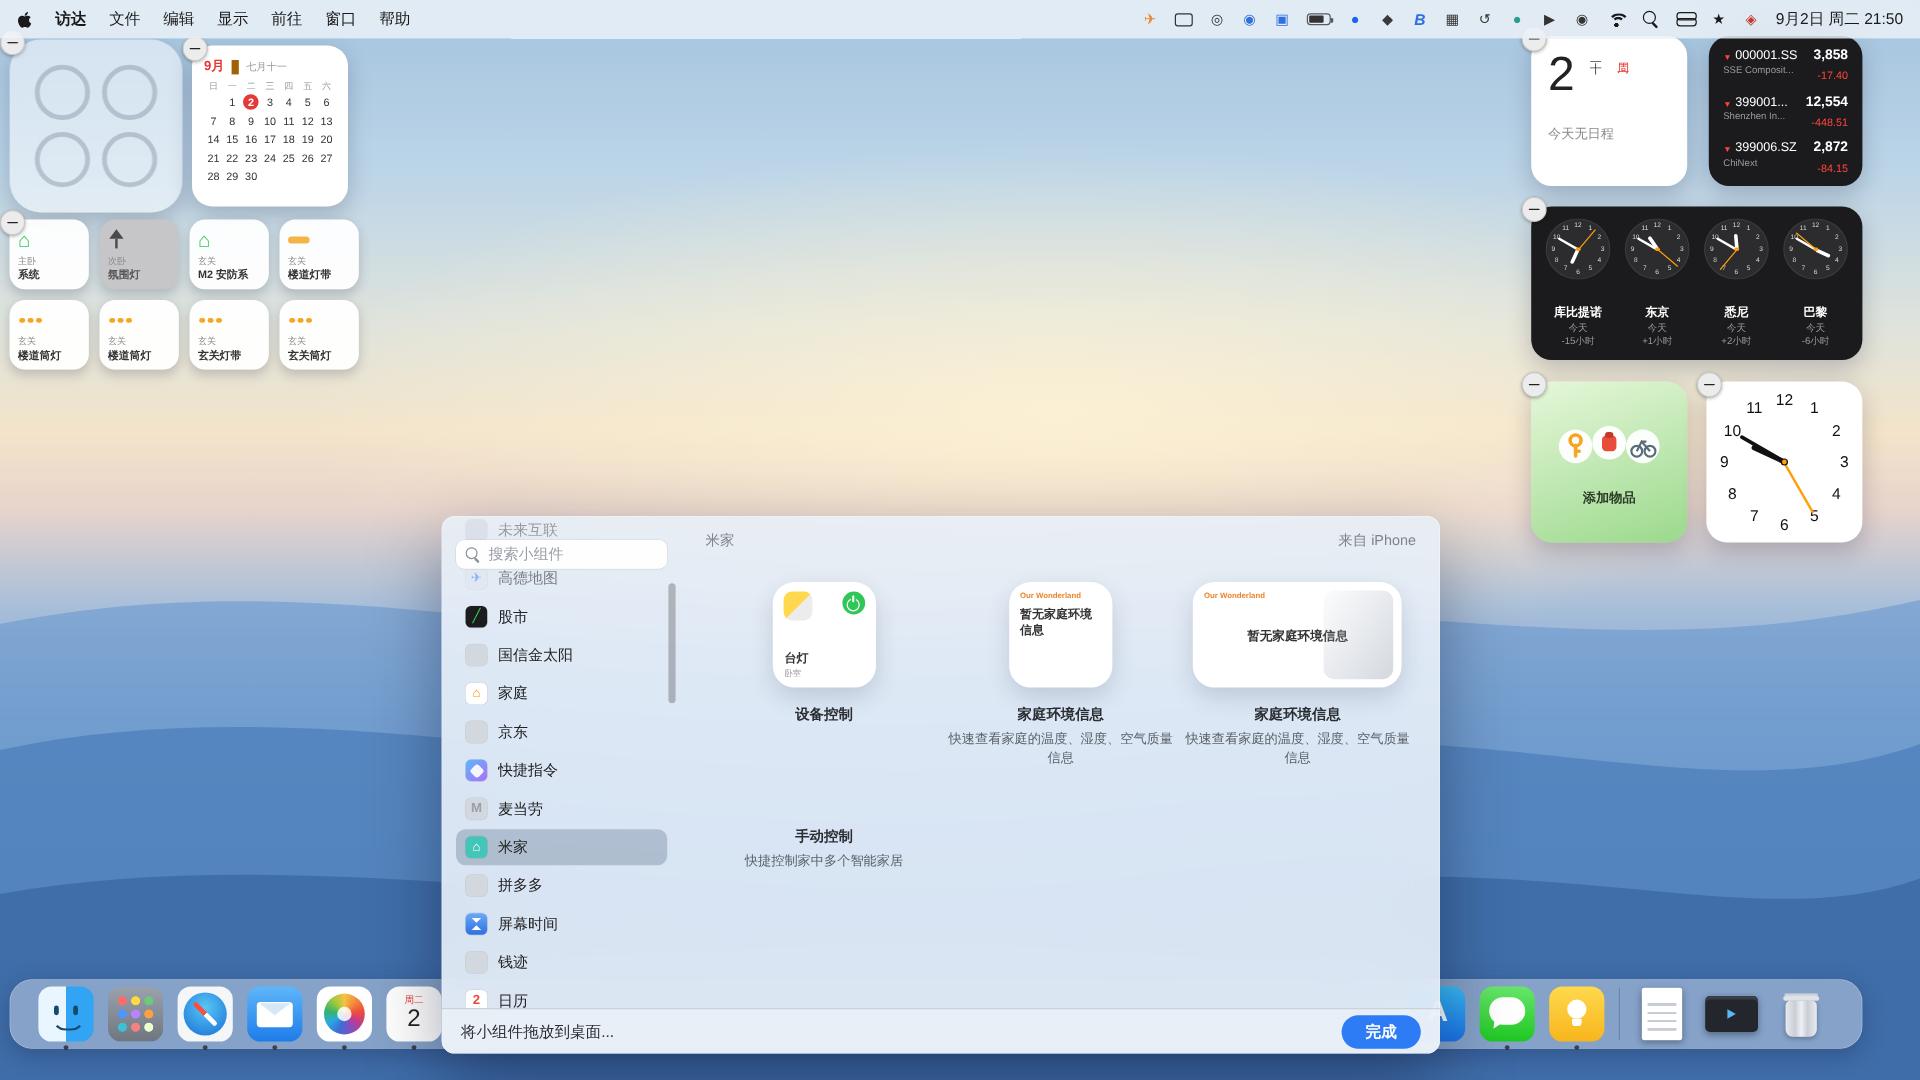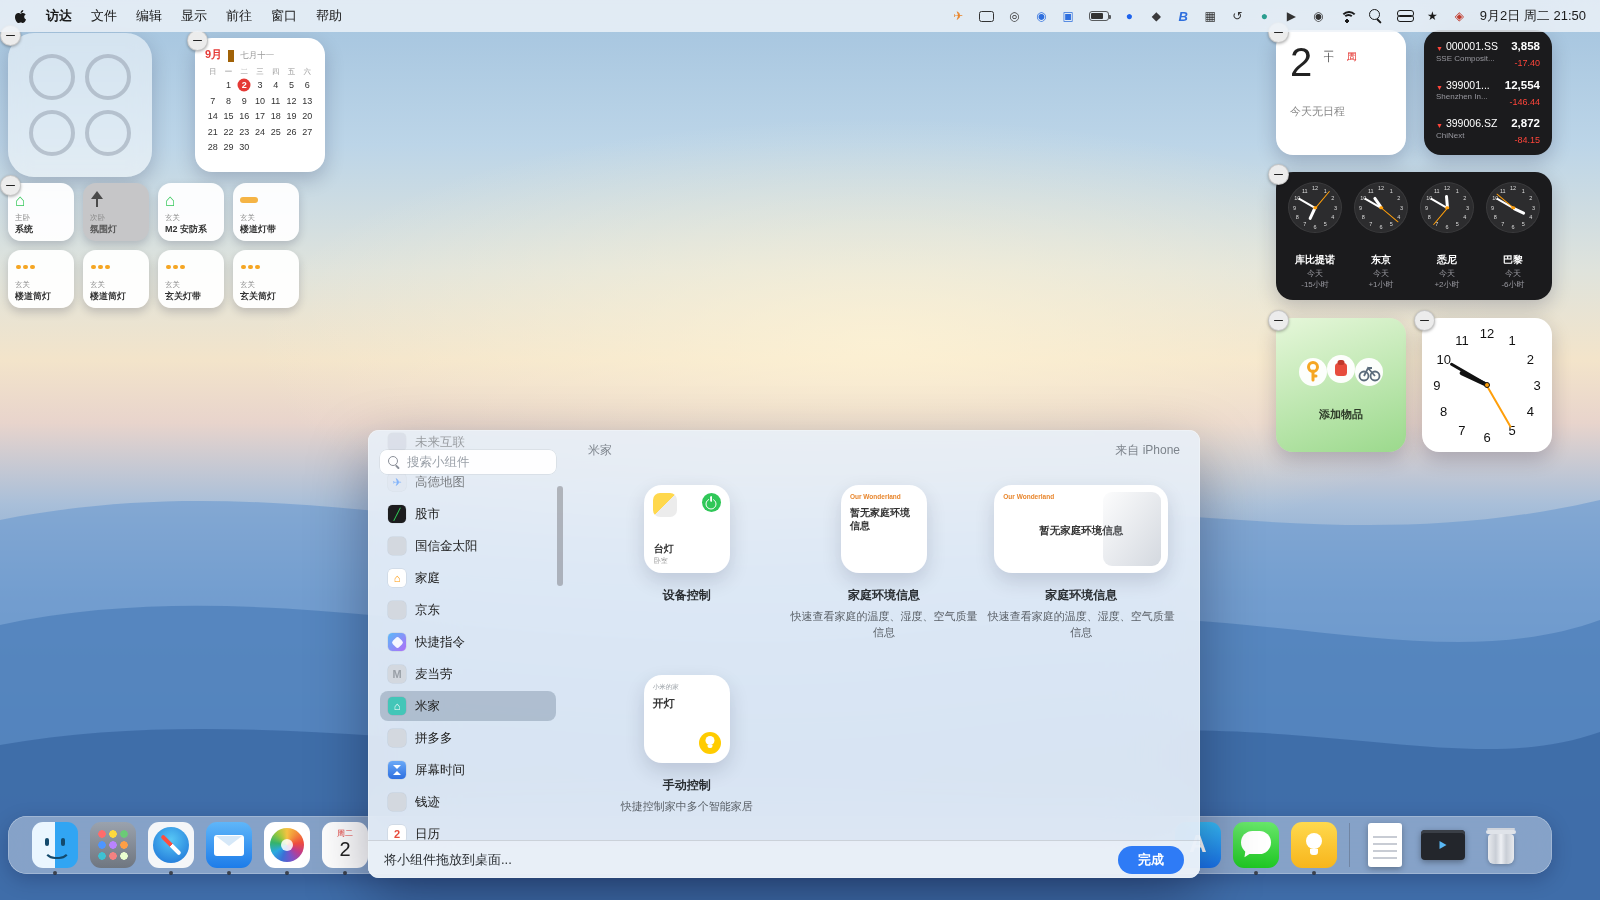--- a/index.html
+++ b/index.html
@@ -41,21 +41,21 @@
   .widget{position:absolute;border-radius:17px;box-shadow:0 7px 20px rgba(0,0,40,0.2);}
   .minus-btn{position:absolute;top:-8px;left:-8px;width:21px;height:21px;border-radius:50%;z-index:6;
     background:#ececec;border:0.5px solid rgba(0,0,0,0.15);box-shadow:0 1px 3px rgba(0,0,0,0.3);
     display:flex;align-items:center;justify-content:center;cursor:pointer;}
   .minus-btn::before{content:"";width:9px;height:1.8px;background:#222;border-radius:1px;}
 
   .w-circles{left:8px;top:33px;width:144px;height:144px;background:rgba(255,255,255,0.5);
     backdrop-filter:blur(10px);border-radius:26px;display:grid;grid-template-columns:1fr 1fr;place-items:center;padding:16px;}
   .w-circles .circ{width:46px;height:46px;border-radius:50%;border:4px solid rgba(150,160,175,0.55);}
 
-  .w-cal{left:160px;top:38px;width:130px;height:134px;background:#fff;padding:9px 10px 6px;margin-left:35px;}
+  .w-cal{left:160px;top:38px;width:130px;height:134px;background:#fff;padding:9px 10px 6px;}
   .cal-head{display:flex;align-items:baseline;gap:6px;}
   .cal-month{color:#e53935;font-weight:700;font-size:11px;}
   .cal-lunar{color:#9a9a9a;font-size:8.5px;border-left:6px solid #a16207;padding-left:6px;}
   .cal-grid{display:grid;grid-template-columns:repeat(7,1fr);margin-top:4px;row-gap:1px;}
   .cal-wd{font-size:7.5px;color:#999;text-align:center;line-height:11px;}
   .cal-day{font-size:9px;color:#333;text-align:center;height:14.5px;line-height:14.5px;position:relative;z-index:0;}
   .cal-day.today{color:#fff;font-weight:700;}
   .cal-day.today::before{content:"";position:absolute;left:50%;top:50%;width:13px;height:13px;background:#e53935;border-radius:50%;transform:translate(-50%,-50%);z-index:-1;}
 
   .w-tiles{left:8px;top:183px;width:291px;background:transparent;box-shadow:none;border-radius:0;
@@ -418,21 +418,21 @@
             <span class="stk-change">-17.40</span>
           </div>
         </div>
         <div class="stk-row">
           <div class="stk-left">
             <span class="stk-sym"><span class="stk-tri">▼</span>399001...</span>
             <span class="stk-name">Shenzhen In...</span>
           </div>
           <div class="stk-right">
             <span class="stk-price">12,554</span>
-            <span class="stk-change">-146.44</span>
+            <span class="stk-change">-448.51</span>
           </div>
         </div>
         <div class="stk-row">
           <div class="stk-left">
             <span class="stk-sym"><span class="stk-tri">▼</span>399006.SZ</span>
             <span class="stk-name">ChiNext</span>
           </div>
           <div class="stk-right">
             <span class="stk-price">2,872</span>
             <span class="stk-change">-84.15</span>
@@ -668,25 +668,20 @@
           </div>
           <div class="card-col">
             <div class="wcard wide">
               <span class="env-home">Our Wonderland</span>
               <span class="env-empty">暂无家庭环境信息</span>
             </div>
             <div class="card-title">家庭环境信息</div>
             <div class="card-desc">快速查看家庭的温度、湿度、空气质量信息</div>
           </div>
           <div class="card-col">
-            <div class="wcard">
-              <span class="scene-home">小米的家</span>
-              <span class="scene-label">开灯</span>
-              <span class="scene-bulb"></span>
-            </div>
             <div class="card-title">手动控制</div>
             <div class="card-desc">快捷控制家中多个智能家居</div>
           </div>
         </div>
       </div>
     </div>
     <div class="panel-footer">
       <span class="hint">将小组件拖放到桌面...</span>
       <button class="done-btn">完成</button>
     </div>

